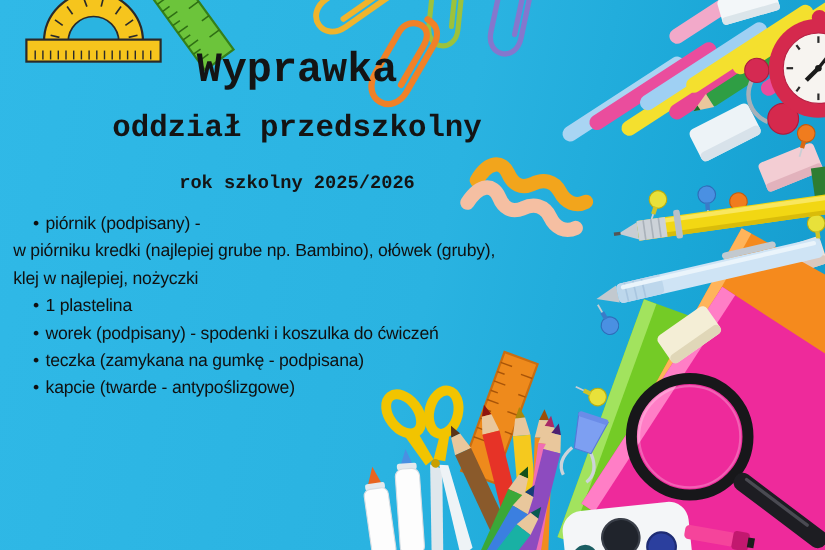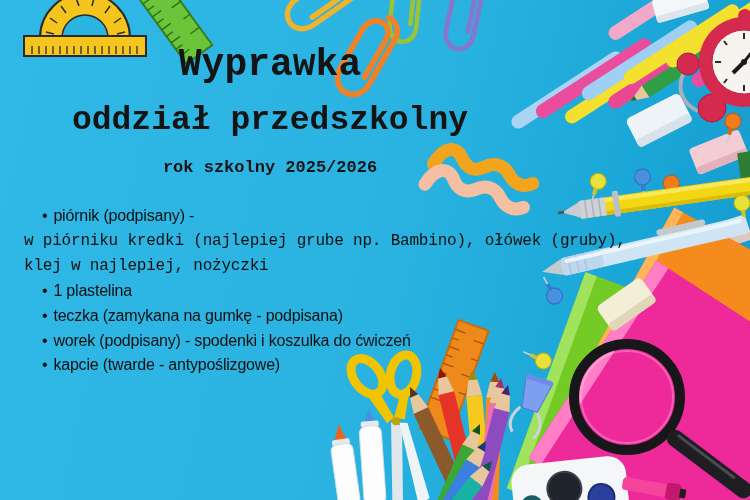--- a/index.html
+++ b/index.html
@@ -5,27 +5,27 @@
   html,body{margin:0;padding:0;}
   .poster{position:relative;width:750px;height:500px;overflow:hidden;
     background:linear-gradient(103deg,#30b9e7 0%,#2ab3e1 52%,#1aa7d7 78%,#1598cb 100%);
     font-family:"Liberation Sans",sans-serif;}
   .abs{position:absolute;}
   svg{display:block;overflow:visible;}
   
   .headings{position:absolute;left:0;top:0;width:540px;text-align:center;z-index:6;color:#141414;}
   .headings h1,.headings h2,.headings h3{margin:0;font-family:"Liberation Mono","DejaVu Sans Mono",monospace;font-weight:bold;line-height:1;}
   h1.title{position:absolute;left:0;right:0;top:46px;font-size:38px;}
-  h2.subtitle{position:absolute;left:0;right:0;top:104px;font-size:33px;}
+  h2.subtitle{position:absolute;left:0;right:0;top:104px;font-size:28px;}
   h3.year{position:absolute;left:0;right:0;top:159px;font-size:17px;}
   
-  ul.supplies{position:absolute;left:12px;top:192px;margin:12px;padding:0;list-style:none;z-index:6;
+  ul.supplies{position:absolute;left:12px;top:192px;margin:0;padding:0;list-style:none;z-index:6;
     font-size:16px;letter-spacing:-0.2px;line-height:24.9px;color:#101010;}
   ul.supplies li{white-space:nowrap;padding-left:18px;}
-  ul.supplies li.no-bullet{padding-left:0;font-family:Liberation Mono, monospace;}
+  ul.supplies li.no-bullet{padding-left:0;}
   ul.supplies .bullet{margin-right:6px;}
 </style>
 </head>
 <body>
 
 <div class="poster">
 
   <svg class="abs" style="left:24px;top:-4px;z-index:1" width="125" height="62" viewBox="0 0 125 62">
     <path d="M16,42 A45,45 0 0 1 106,42 Z" fill="#f6c51d" stroke="#2a2a2a" stroke-width="2"></path>
     <path d="M38,42 A23,23 0 0 1 84,42 Z" fill="#2ab4e1" stroke="#2a2a2a" stroke-width="1.5"></path>
@@ -375,25 +375,25 @@
 
 
 
       <li>
         <span class="bullet">•</span><span class="txt">1 plastelina</span>
       </li>
 
 
 
       <li>
+        <span class="bullet">•</span><span class="txt">worek (podpisany) - spodenki i koszulka do ćwiczeń</span>
+      </li>
+
+      <li>
         <span class="bullet">•</span><span class="txt">teczka (zamykana na gumkę - podpisana)</span>
       </li>
 
       <li>
-        <span class="bullet">•</span><span class="txt">worek (podpisany) - spodenki i koszulka do ćwiczeń</span>
-      </li>
-
-      <li>
         <span class="bullet">•</span><span class="txt">kapcie (twarde - antypoślizgowe)</span>
       </li>
     </ul>
 
 </div>
 
 </body></html>

